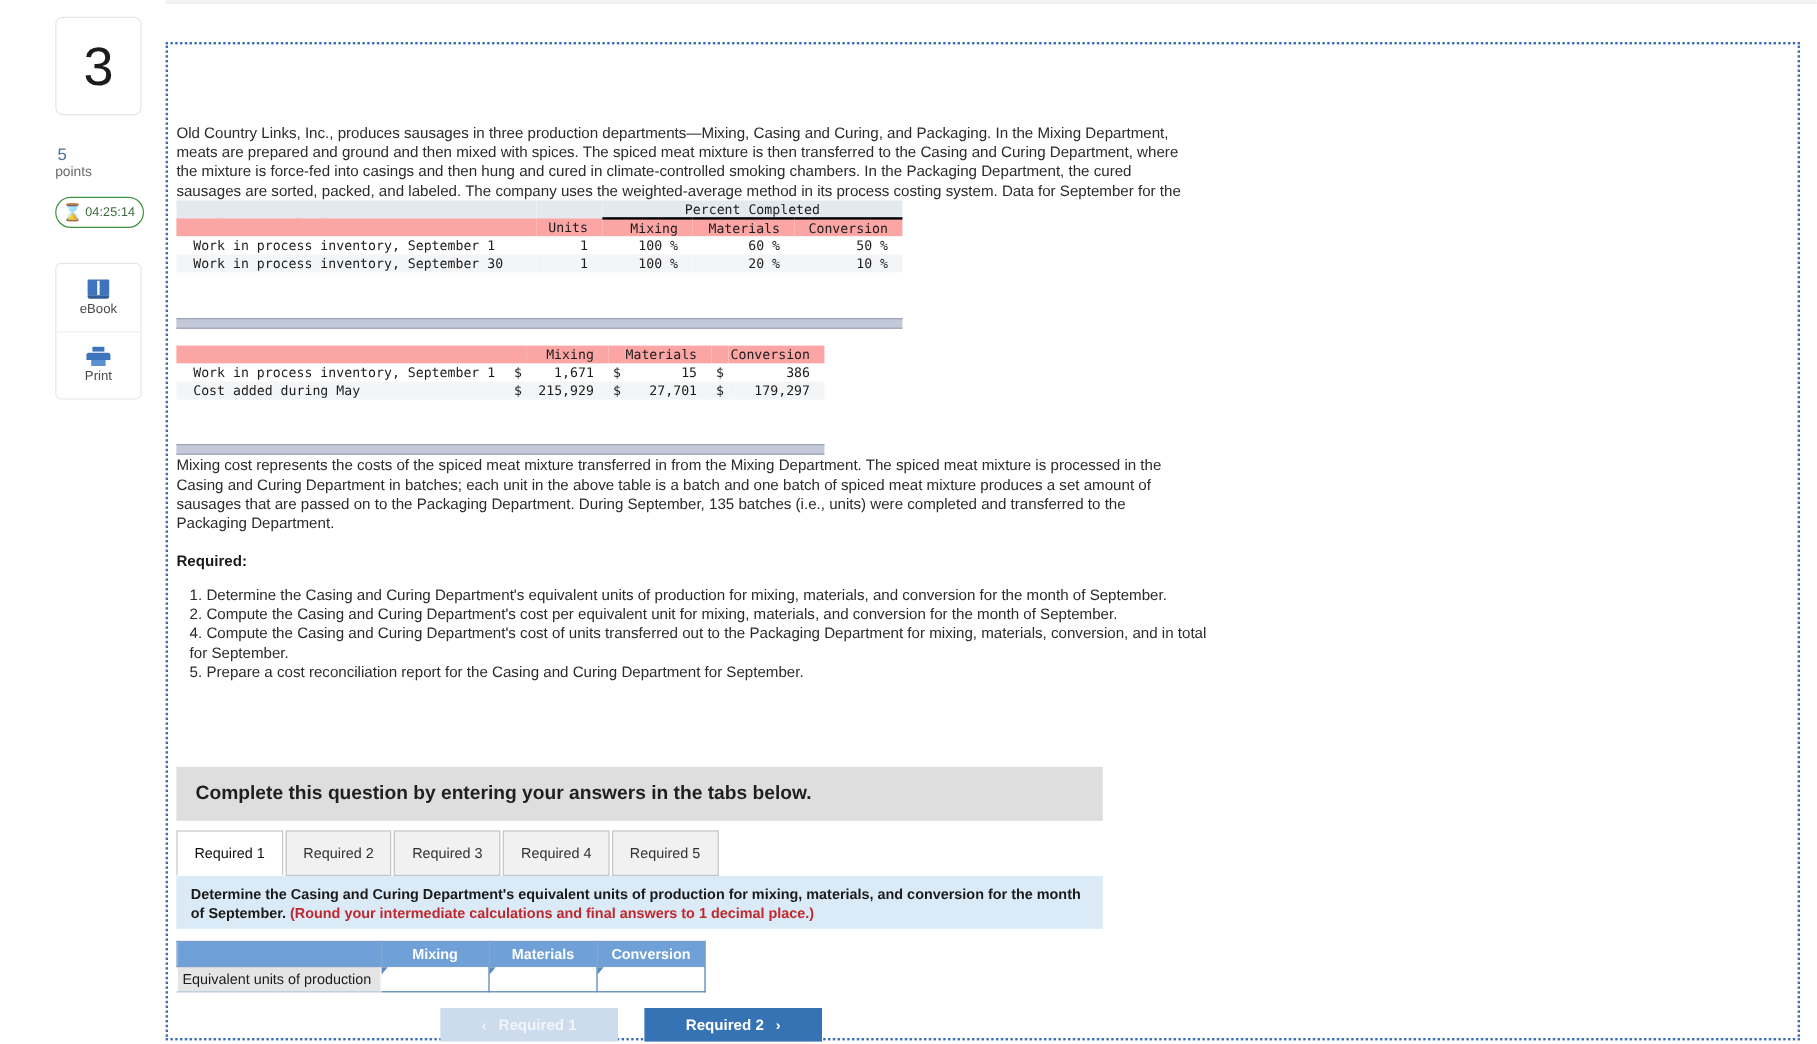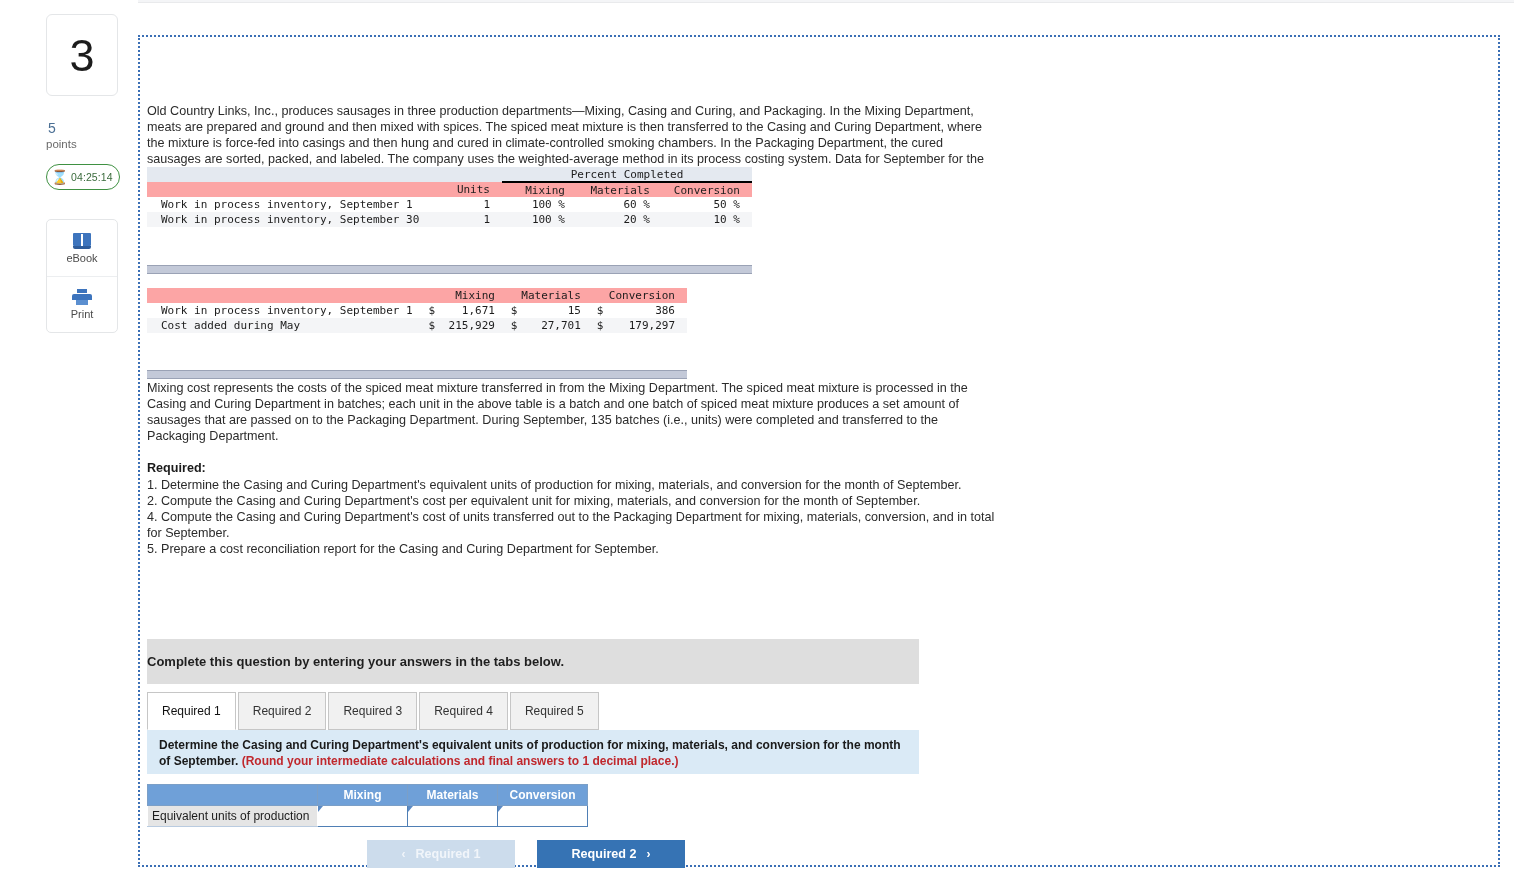--- a/index.html
+++ b/index.html
@@ -113,21 +113,21 @@
     margin: 0;
   }
   #para1 { left: 7px; top: 36px; width: 852px; margin-top: 30px; }
   #para2 { left: 7px; top: 343px; width: 852px; }
   #reqhead {
     position: absolute; left: 7px; top: 424px;
     font-size: 12.6px; font-weight: bold; color: #1a1a1a;
   }
   #reqlist {
     position: absolute; left: 7px; top: 440px; width: 852px;
-    margin: 0; padding: 0; list-style: none;
+    margin: 11px; padding: 0; list-style: none;
     font-size: 12.6px; line-height: 16px; color: #2b2b2b;
   }
 
   
   .acct {
     position: absolute;
     font-family: "DejaVu Sans Mono", "Liberation Mono", monospace;
     font-size: 11px;
     color: #1c1c1c;
     border-collapse: collapse;
@@ -155,22 +155,22 @@
   #foot2 { left: 7px; top: 333px; width: 540px; }
 
   
   #greyband {
     position: absolute; left: 7px; top: 602px;
     width: 772px; height: 45px;
     background: #dedede;
     display: flex; align-items: center;
   }
   #greyband span {
-    margin-left: 0;
-    font-size: 13px; font-weight: bold; color: #1f1f1f;
+    margin-left: 16px;
+    font-size: 16px; font-weight: bold; color: #1f1f1f;
   }
 
   
   #tabs {
     position: absolute; left: 7px; top: 655px;
     display: flex; align-items: flex-end;
     height: 38px;
   }
   .tab {
     height: 38px; padding: 0 14px;

